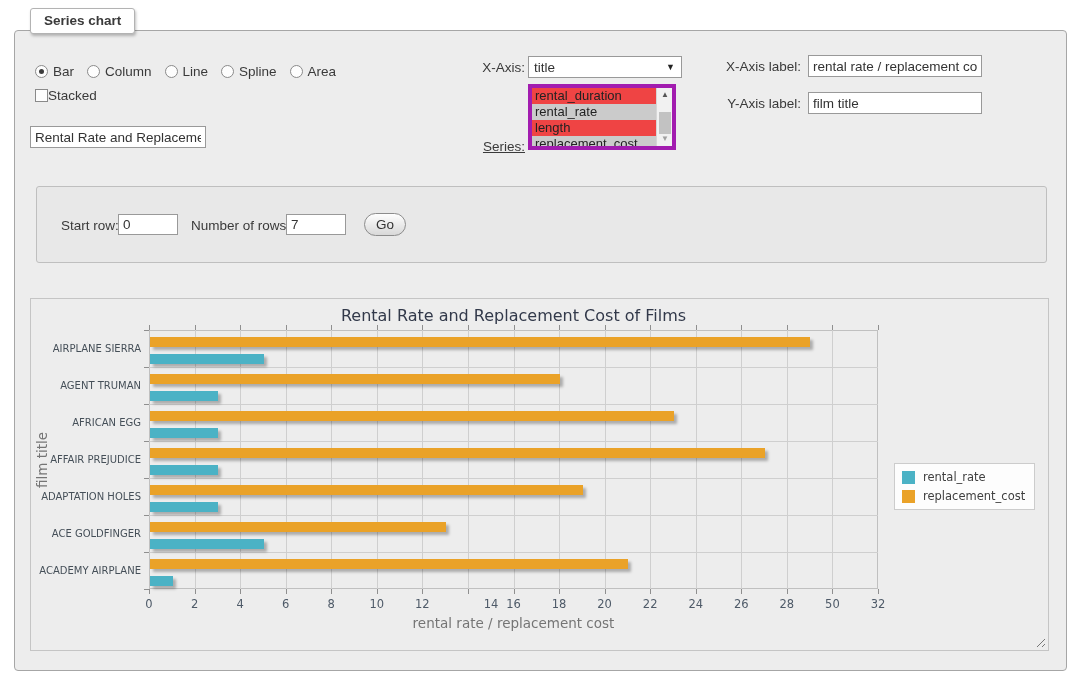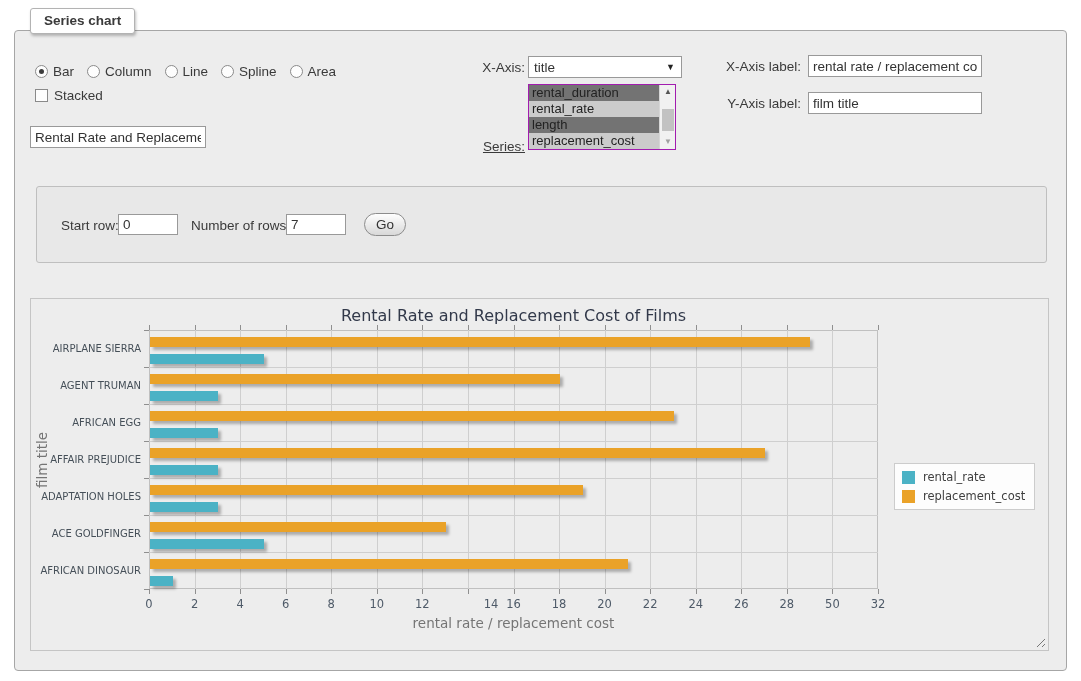--- a/index.html
+++ b/index.html
@@ -24,21 +24,21 @@
   .radio-row { left:35px; top:56px; display:flex; align-items:center; gap:13px; font-size:13.5px; color:#3a3a3a; }
   .radio-item { display:flex; align-items:center; gap:5px; cursor:default;margin-top:8px; }
   .radio-dot {
     width:13px; height:13px; border-radius:50%;
     border:1px solid #8a8a8a; background:#fdfdfd; position:relative; flex:0 0 auto;
   }
   .radio-dot.checked::after {
     content:""; position:absolute; left:3px; top:3px; width:5px; height:5px;
     border-radius:50%; background:#3b3b3b;
   }
-  .check-row { left:35px; top:88px; display:flex; align-items:center; gap:6px; font-size:13.5px; color:#3a3a3a; }
+  .check-row { left:35px; top:88px; display:flex; align-items:center; font-size:13.5px; color:#3a3a3a; }
   .check-box { width:13px; height:13px; border:1px solid #8a8a8a; background:#fdfdfd; }
 
   
   input.txt {
     border:1px solid #999999; background:#ffffff; color:#333;
     font-family:"Liberation Sans", sans-serif; font-size:13.5px; padding:2px 4px; height:22px;
   }
 
   .lbl { font-size:13.5px; color:#3a3a3a; }
   .lbl.r { text-align:right; }
@@ -48,21 +48,21 @@
     left:528px; top:56px; width:154px; height:22px;
     background:#ffffff; border:1px solid #999999;
     display:flex; align-items:center; justify-content:space-between;
     font-size:13.5px; color:#333; padding:0 6px 0 5px;
   }
   .select .arrow { font-size:9px; color:#222; }
 
   
   .listbox {
     left:528px; top:84px; width:148px; height:66px;
-    background:#737373; border:1px solid #a21caf; display:flex;
+    background:#ef4444; border:4px solid #a21caf; display:flex;
   }
   .listbox .opts { flex:1 1 auto; overflow:hidden; }
   .listbox .opt { height:16px; line-height:16px; font-size:13px; color:#222; padding:0 3px; white-space:nowrap; }
   .listbox .opt.sel { background:#cbcbcb; }
   .sbar { flex:0 0 16px; background:#f1f1f1; border-left:1px solid #d6d6d6; position:relative; }
   .sbar .btn { position:absolute; left:0; width:16px; height:14px; text-align:center; font-size:8px; line-height:14px; color:#555; }
   .sbar .btn.up { top:0; }
   .sbar .btn.dn { bottom:0; color:#a0a0a0; }
   .sbar .thumb { position:absolute; left:2px; width:12px; top:24px; height:22px; background:#c2c2c2; }
 
@@ -273,21 +273,21 @@
       <div class="abs bar" style="left: 119px; top: 129px; width: 68.1159px; background: rgb(75, 178, 197);"></div>
       <div class="abs cat-lbl" style="left: 6px; top: 154.5px; width: 104px;">AFFAIR PREJUDICE</div>
       <div class="abs bar" style="left: 119px; top: 149px; width: 614.866px; background: rgb(234, 162, 40);"></div>
       <div class="abs bar" style="left: 119px; top: 166px; width: 68.1159px; background: rgb(75, 178, 197);"></div>
       <div class="abs cat-lbl" style="left: 6px; top: 191.5px; width: 104px;">ADAPTATION HOLES</div>
       <div class="abs bar" style="left: 119px; top: 186px; width: 432.616px; background: rgb(234, 162, 40);"></div>
       <div class="abs bar" style="left: 119px; top: 203px; width: 68.1159px; background: rgb(75, 178, 197);"></div>
       <div class="abs cat-lbl" style="left: 6px; top: 228.5px; width: 104px;">ACE GOLDFINGER</div>
       <div class="abs bar" style="left: 119px; top: 223px; width: 295.928px; background: rgb(234, 162, 40);"></div>
       <div class="abs bar" style="left: 119px; top: 240px; width: 113.678px; background: rgb(75, 178, 197);"></div>
-      <div class="abs cat-lbl" style="left: 6px; top: 265.5px; width: 104px;">AFRICAN DINOSAUR</div>
+      <div class="abs cat-lbl" style="left: 6px; top: 265.5px; width: 104px;">ACADEMY AIRPLANE</div>
       <div class="abs bar" style="left: 119px; top: 260px; width: 478.178px; background: rgb(234, 162, 40);"></div>
       <div class="abs bar" style="left: 119px; top: 277px; width: 22.5534px; background: rgb(75, 178, 197);"></div>
     </div>
   <div class="abs axis-xlabel">rental rate / replacement cost</div>
   <div class="abs axis-ylabel">film title</div>
   <div class="abs legend" id="chart-legend">
       <div class="legend-item">
         <span class="legend-swatch" style="background: rgb(75, 178, 197);"></span>
         <span class="legend-label">rental_rate</span>
       </div>

